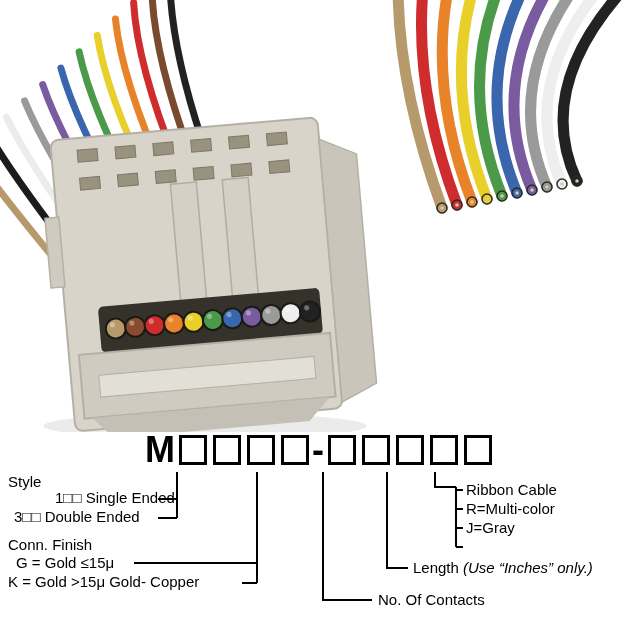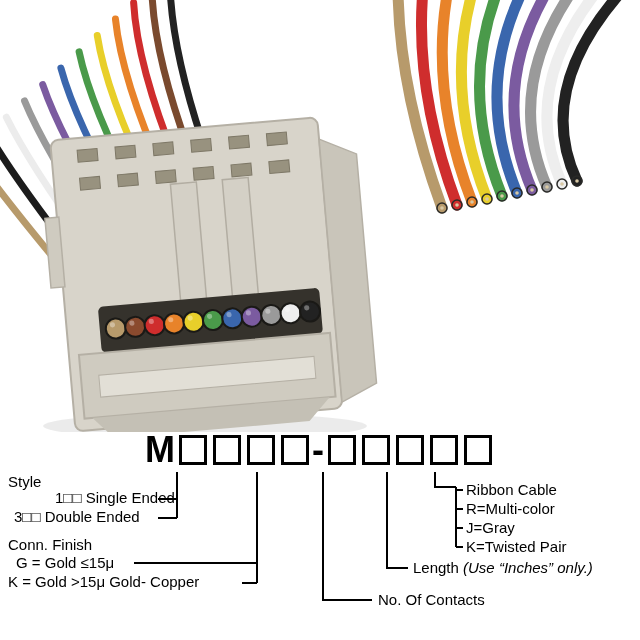--- a/index.html
+++ b/index.html
@@ -174,21 +174,20 @@
   <div class="callout" style="left:14px;top:490px;margin-left:41px;">1□□ Single Ended</div>
   <div class="callout" style="left:14px;top:509px;">3□□ Double Ended</div>
 
   <div class="callout" style="left:8px;top:537px;">Conn. Finish</div>
   <div class="callout" style="left:16px;top:555px;">G = Gold ≤15μ</div>
   <div class="callout" style="left:8px;top:574px;">K = Gold &gt;15μ Gold- Copper</div>
 
   <div class="callout" style="left:466px;top:482px;">Ribbon Cable</div>
   <div class="callout" style="left:466px;top:501px;text-align:right;">R=Multi-color</div>
   <div class="callout" style="left:466px;top:520px;">J=Gray</div>
-  <div class="callout" style="left:466px;top:539px;">K=Twisted Pair</div>
 
   <div class="callout" style="left:413px;top:560px;">
     <span>Length </span><span class="italic">(Use “Inches” only.)</span>
   </div>
 
   <div class="callout" style="left:378px;top:592px;">No. Of Contacts</div>
 
 </div>
 
 </body></html>

